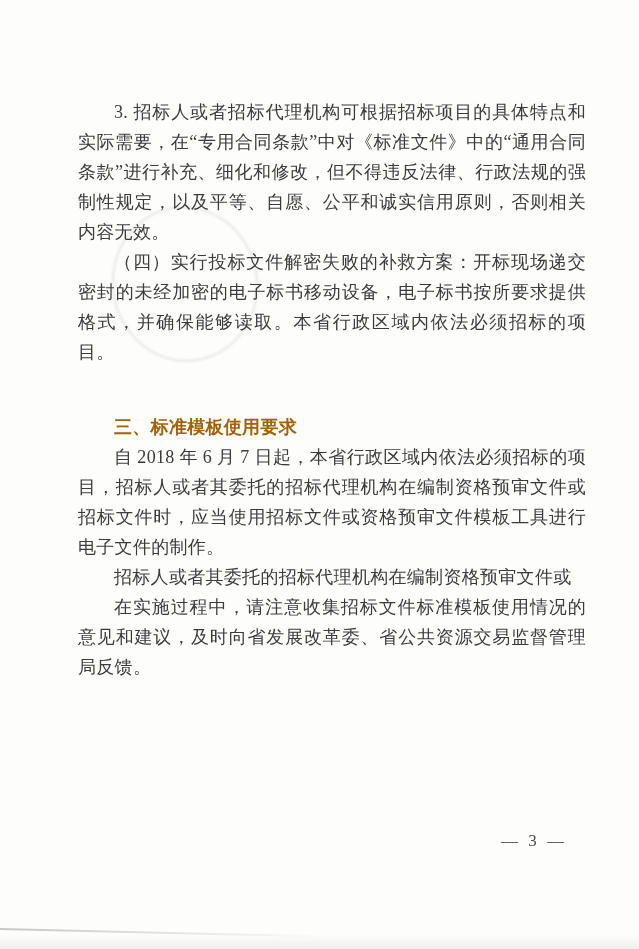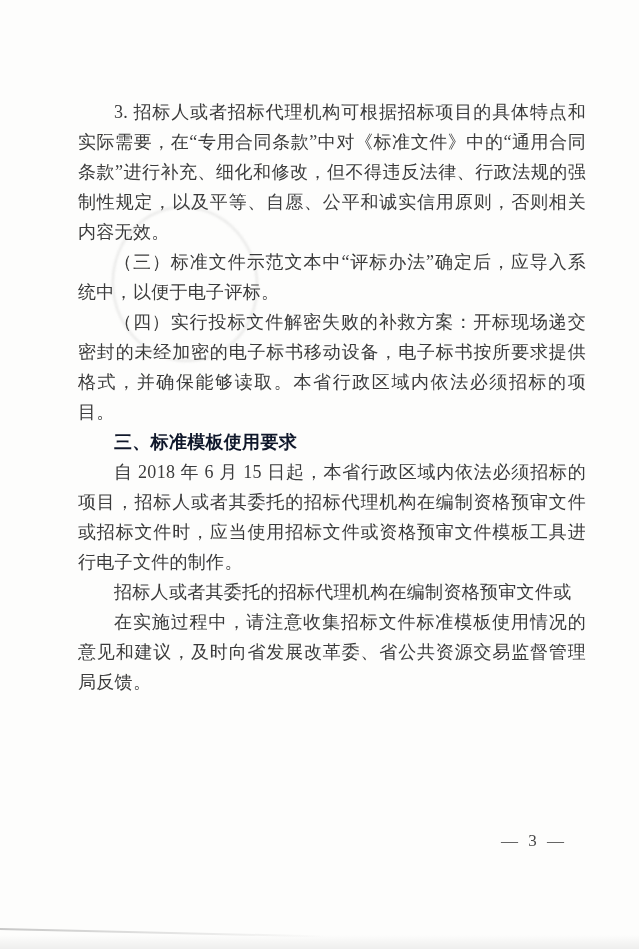--- a/index.html
+++ b/index.html
@@ -26,21 +26,22 @@
     text-align: justify;
   }
   .text-block p {
     margin: 0;
     text-indent: 2em;
     letter-spacing: 0.3px;
   }
   .text-block p.heading {
     font-family: "Liberation Sans", "DejaVu Sans", sans-serif;
     font-weight: 700;
-    color: #0f172a;
+    color: #a16207;
+    margin-top: 45px;
   }
   .page-number {
     position: absolute;
     top: 831px;
     right: 72px;
     font-size: 17px;
     color: #4a4a4a;
     letter-spacing: 3px;
   }
   
@@ -77,24 +78,23 @@
 </style>
 </head>
 <body>
 
 <div class="page">
 
   <span class="stamp-artifact"></span>
 
   <div class="text-block">
     <p>3. 招标人或者招标代理机构可根据招标项目的具体特点和实际需要，在“专用合同条款”中对《标准文件》中的“通用合同条款”进行补充、细化和修改，但不得违反法律、行政法规的强制性规定，以及平等、自愿、公平和诚实信用原则，否则相关内容无效。</p>
-    <p>（三）标准文件示范文本中“评标办法”确定后，应导入系统中，以便于电子评标。</p>
     <p>（四）实行投标文件解密失败的补救方案：开标现场递交密封的未经加密的电子标书移动设备，电子标书按所要求提供格式，并确保能够读取。本省行政区域内依法必须招标的项目。</p>
     <p class="heading">三、标准模板使用要求</p>
-    <p>自 2018 年 6 月 15 日起，本省行政区域内依法必须招标的项目，招标人或者其委托的招标代理机构在编制资格预审文件或招标文件时，应当使用招标文件或资格预审文件模板工具进行电子文件的制作。</p>
+    <p>自 2018 年 6 月 7 日起，本省行政区域内依法必须招标的项目，招标人或者其委托的招标代理机构在编制资格预审文件或招标文件时，应当使用招标文件或资格预审文件模板工具进行电子文件的制作。</p>
     <p>招标人或者其委托的招标代理机构在编制资格预审文件或</p>
     <p>在实施过程中，请注意收集招标文件标准模板使用情况的意见和建议，及时向省发展改革委、省公共资源交易监督管理局反馈。</p>
   </div>
 
   <div class="page-number">— 3 —</div>
 
   <span class="scan-edge-line"></span>
   <span class="scan-edge-shade"></span>
 
 </div>

